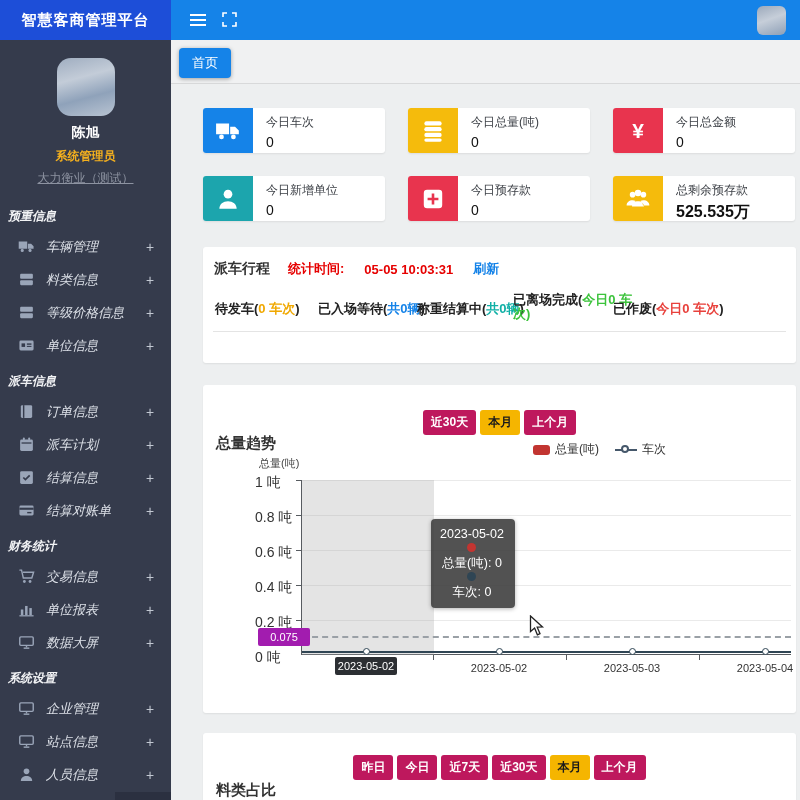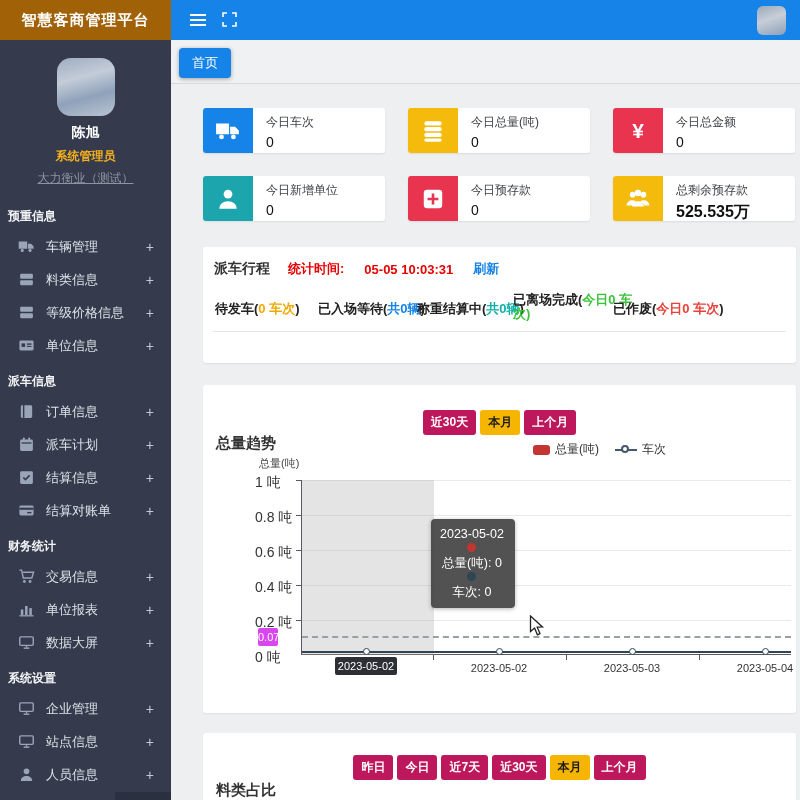--- a/index.html
+++ b/index.html
@@ -1,28 +1,28 @@
 <!DOCTYPE html>
 <html><head>
 <meta charset="utf-8">
 <style>
   * { margin:0; padding:0; box-sizing:border-box; }
   html,body { width:800px; height:800px; overflow:hidden; }
   body { position:relative; background:#edeff0; font-family:"Liberation Sans", sans-serif; }
 
   
   .sidebar { position:absolute; left:0; top:0; width:171px; height:800px; background:#353b4c; z-index:5; }
-  .logo { height:40px; line-height:40px; text-align:center; color:#fff; font-size:15px; font-weight:bold; background:#a16207; letter-spacing:1px; }
+  .logo { height:40px; line-height:40px; text-align:center; color:#fff; font-size:15px; font-weight:bold; background:#1d4ed8; letter-spacing:1px; }
   .profile { padding-top:18px; text-align:center; }
   .avatar { width:58px; height:58px; margin:0 auto; border-radius:14px;
             background:linear-gradient(165deg,#9fadc0 0%,#c3ccd8 35%,#8fa2ba 65%,#b9c4d2 100%); }
   .uname { margin-top:8px; color:#fff; font-size:14px; font-weight:bold; }
   .urole { margin-top:6px; color:#f4b01e; font-size:12px; font-weight:bold; }
   .ucompany { margin-top:5px; color:#8d93a1; font-size:12px;text-decoration:underline; }
-  .menu { margin-top:10px; }
+  .menu { margin-top:10px;font-style:italic; }
   .sec-header { padding:11px 8px 5px 8px; color:#f2f3f5; font-size:12px; font-weight:bold; }
   .m-item { height:33px; display:flex; align-items:center; padding-left:18px; color:#dde1e8; font-size:13px; cursor:pointer; }
   .m-item .mi { width:17px; height:17px; margin-right:11px; color:#9aa5b8; flex:none; }
   .m-item .mi svg { width:100%; height:100%; display:block; }
   .m-item .plus { margin-left:auto; margin-right:17px; color:#c2c8d2; font-size:14px; line-height:1; }
   .side-foot { position:absolute; bottom:0; right:0; width:56px; height:8px; background:#2b3040; }
 
   
   .topbar { position:absolute; left:171px; top:0; right:0; height:40px; background:#1583e8; }
   .hamburger { position:absolute; left:19px; top:14px; width:16px; height:12px; cursor:pointer; }
@@ -84,21 +84,21 @@
   .band { position:absolute; left:0; top:0; width:132px; height:175px; background:rgba(165,165,165,.30); }
   .dash { position:absolute; left:0; right:0; top:156px; border-top:2px dashed #9aa0a6; }
   .sline { position:absolute; left:0; right:0; top:171px; height:2px; background:#2f4554; }
   .pt { position:absolute; top:168px; width:7px; height:7px; border:1px solid #2f4554; border-radius:50%; background:#fff; }
   .ytick { position:absolute; left:52px; width:52px; text-align:left; font-size:14px; color:#333; }
   .yt-mark { position:absolute; left:93px; width:5px; height:1px; background:#575b60; }
   .xlab { position:absolute; width:80px; text-align:center; top:277px; font-size:11px; color:#333; }
   .xt-mark { position:absolute; top:270px; width:1px; height:5px; background:#575b60; }
   .axptr { position:absolute; left:132px; top:272px; width:62px; height:18px; background:#2c2f33; border-radius:2px;
            color:#fff; font-size:11px; text-align:center; line-height:18px; }
-  .mline-label { position:absolute; left:55px; top:243px; width:20px; height:18px; background:#d946ef; border-radius:2px;
+  .mline-label { position:absolute; left:55px; top:243px; width:52px; height:18px; background:#a21caf; border-radius:2px;
            color:#fff; font-size:11px; text-align:center; line-height:18px; }
   .tooltip { position:absolute; left:228px; top:134px; background:rgba(58,58,58,.88); border-radius:4px; padding:6px 11px 7px 9px;
              color:#fff; font-size:12.5px; line-height:1.45; box-shadow:0 1px 4px rgba(0,0,0,.3); }
   .tt-row { display:flex; align-items:center; gap:2px;flex-direction:column; }
   .dot { width:9px; height:9px; border-radius:50%; flex:none; }
   .dot-red { background:#c23531; } .dot-navy { background:#2f4554; }
   .cursor { position:absolute; left:326px; top:230px; width:16px; height:22px; }
 
   
   .matcard { position:absolute; left:32px; top:648px; width:593px; height:140px; }

